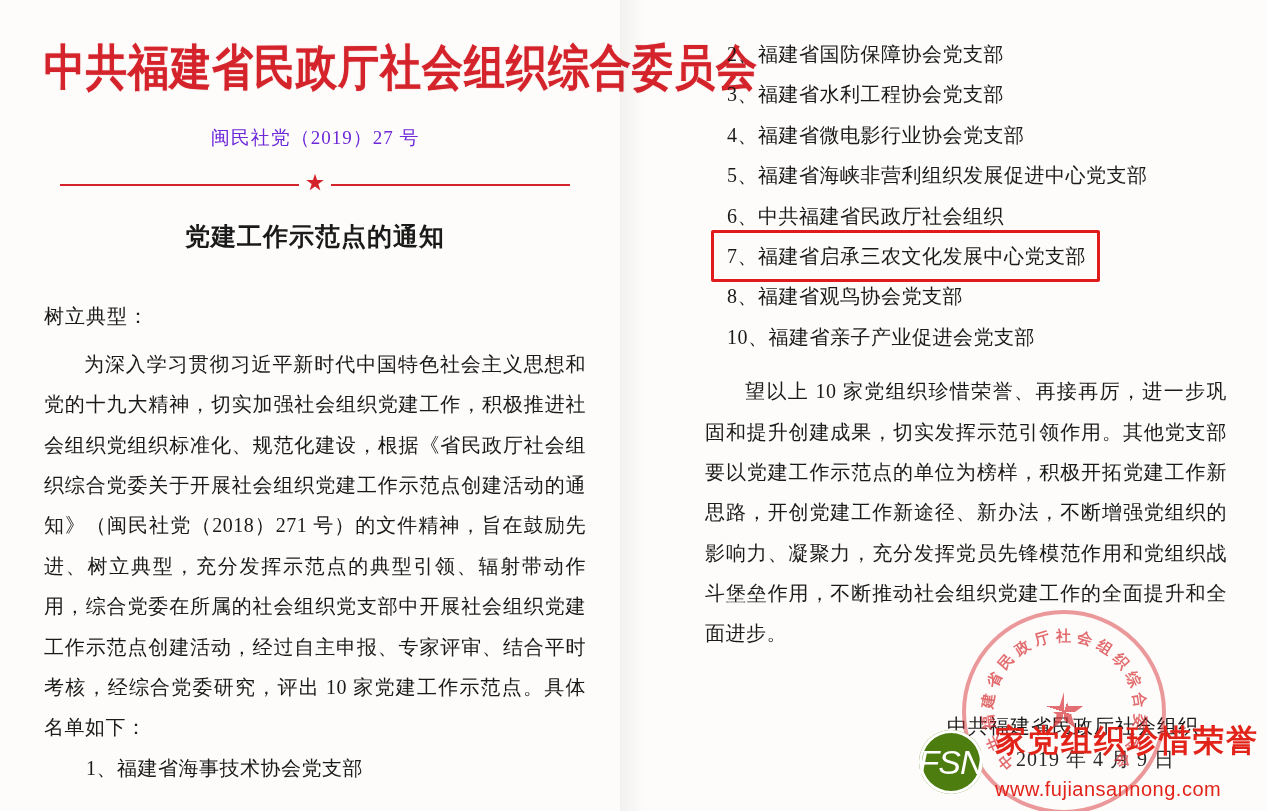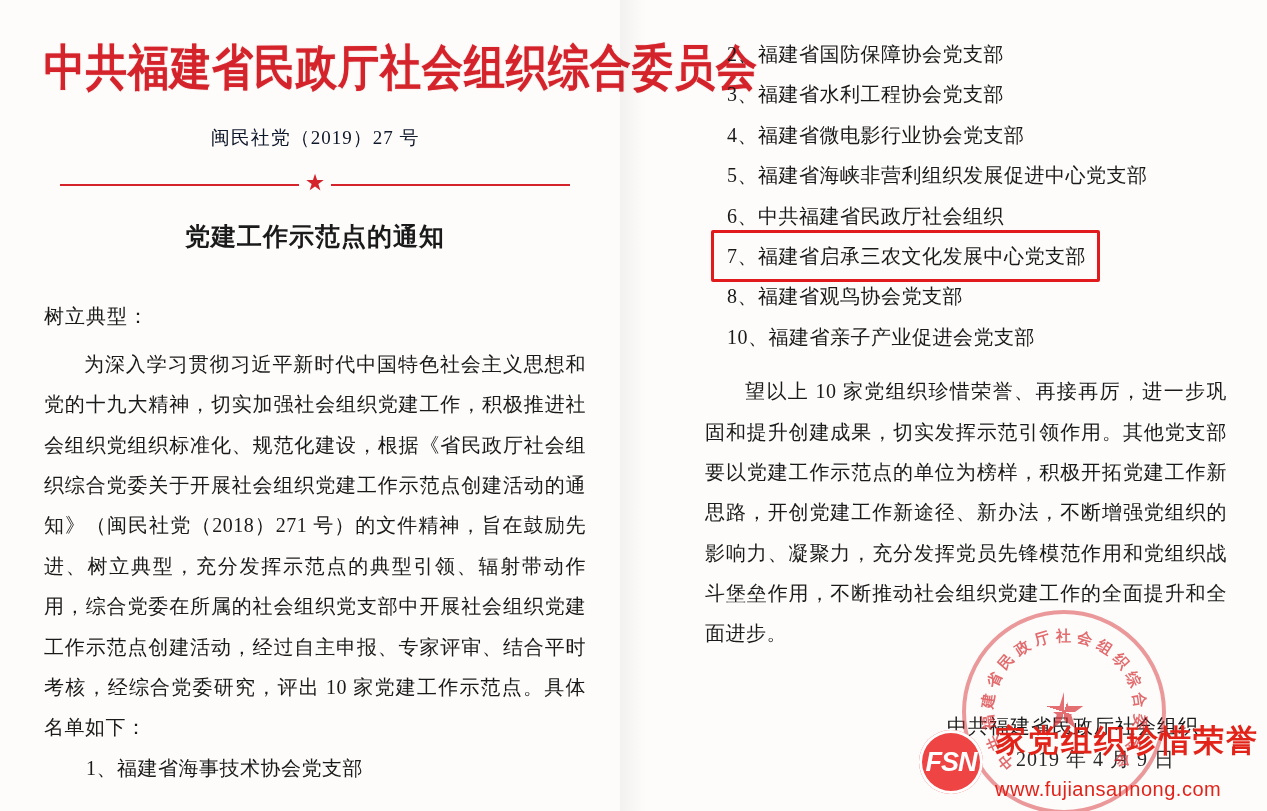--- a/index.html
+++ b/index.html
@@ -57,21 +57,21 @@
     white-space: nowrap;
     transform: scaleY(1.18);
     transform-origin: center top;
     text-shadow: 0 0 1px rgba(212,35,43,0.6);
   }
   .doc-number {
     text-align: center;
     font-size: 19px;
     margin-top: 38px;
     letter-spacing: 1px;
-    color: #0f172a;
+    color: #6d28d9;
   }
   .rule-wrap {
     position: relative;
     margin: 26px 16px 0 16px;
     height: 16px;
   }
   .rule-line {
     position: absolute;
     top: 7px;
     left: 0;
@@ -213,28 +213,28 @@
     bottom: 10px;
     display: flex;
     align-items: center;
     gap: 12px;
     pointer-events: none;
   }
   .wm-badge {
     width: 64px;
     height: 64px;
     border-radius: 50%;
-    background: #ef4444;
+    background: #4d7c0f;
     color: #ffffff;
     display: flex;
     align-items: center;
     justify-content: center;
     font-family: "Liberation Sans", sans-serif;
-    font-weight: bold;
-    font-size: 27px;
+    font-weight: normal;
+    font-size: 34px;
     font-style: italic;
     letter-spacing: -1px;
     box-shadow: 0 0 0 3px #ffffff inset;
   }
   .wm-texts { line-height: 1.15; }
   .wm-title {
     font-family: "Liberation Sans", sans-serif;
     font-weight: bold;
     font-size: 31px;
     color: #e2231a;

